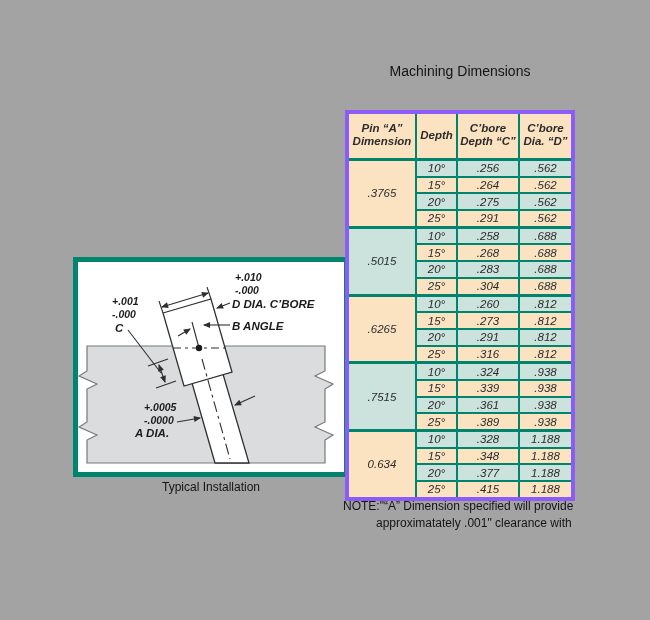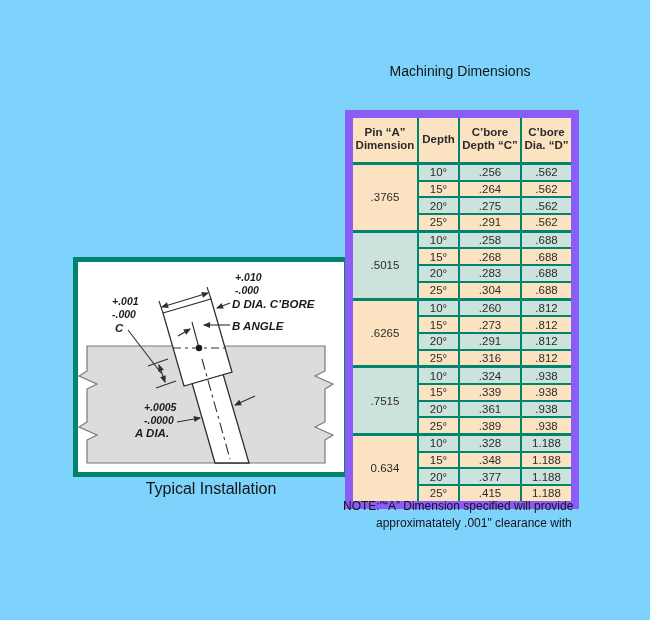--- a/index.html
+++ b/index.html
@@ -1,31 +1,31 @@
 <!DOCTYPE html>
 <html><head>
 <meta charset="utf-8">
 <style>
   html,body{margin:0;padding:0;background:#fff;}
-  .page{position:relative;width:650px;height:620px;background:#7dd3fc;overflow:hidden;
+  .page{position:relative;width:650px;height:620px;background:#a3a3a3;overflow:hidden;
         font-family:"Liberation Sans",sans-serif;color:#1c1c1c;}
 
   
   .title{position:absolute;left:338px;top:63px;width:244px;text-align:center;
          font-size:14px;line-height:16.5px;color:#141414;}
 
   
   .diagram-box{position:absolute;left:73px;top:257px;width:266px;height:210px;
                border:5px solid #00846d;background:#fff;}
   .caption{position:absolute;left:73px;top:480px;width:276px;text-align:center;
-           font-size:16px;color:#141414;}
+           font-size:12px;color:#141414;}
 
   
   table.dims{position:absolute;left:345px;top:110px;border-collapse:collapse;
-             border:8px solid #8b5cf6;background:#fbe3c2;}
+             border:4px solid #8b5cf6;background:#fbe3c2;font-style:italic;}
   table.dims th,table.dims td{border:2px solid #00846d;text-align:center;
              font-size:11.5px;color:#2b2b2b;padding:0 2px;}
   table.dims th{font-weight:bold;line-height:13px;height:38px;padding:2px 2px 4px;}
   table.dims td{height:14.7px;line-height:14px;}
   table.dims tr.gs td{border-top:3px solid #00846d;}
   table.dims thead th{border-bottom:3px solid #00846d;}
   .bg-c{background:#fbe3c2;}
   .bg-t{background:#cce2dc;}
   td.dia{font-size:11.5px;}
 

